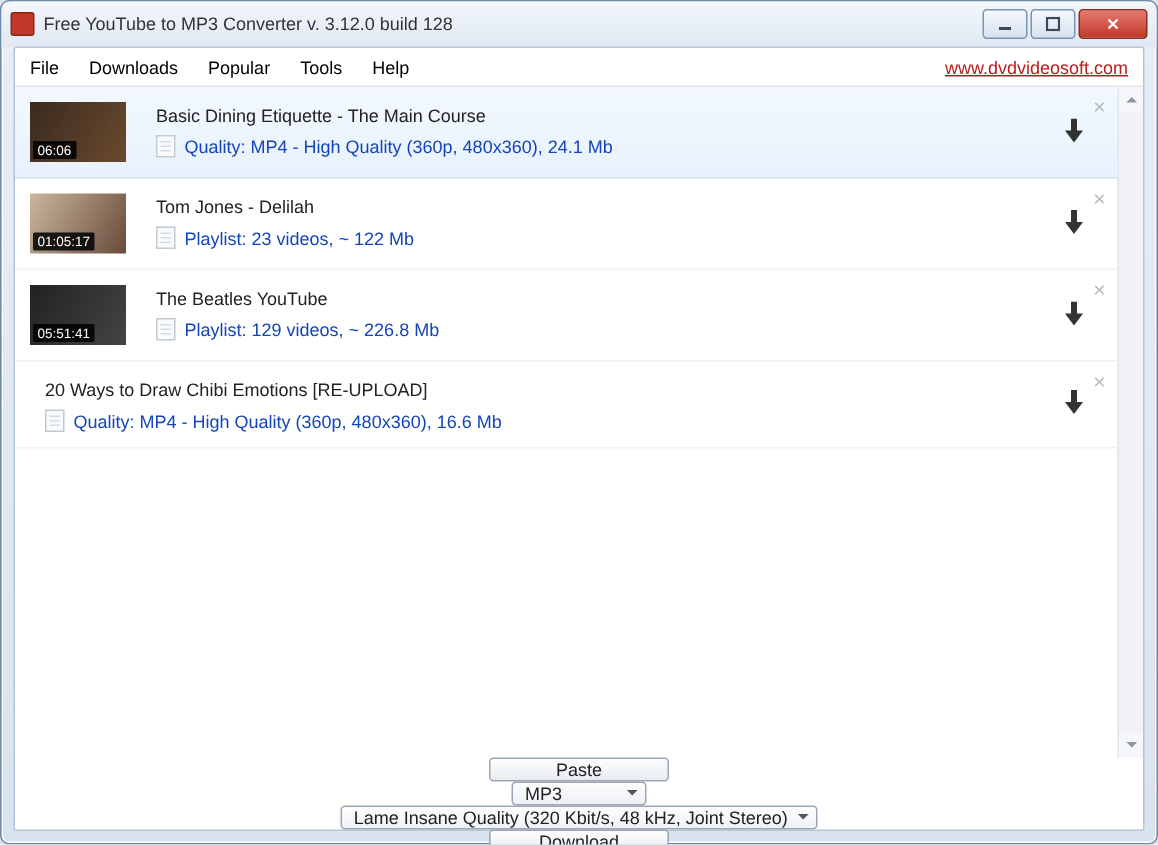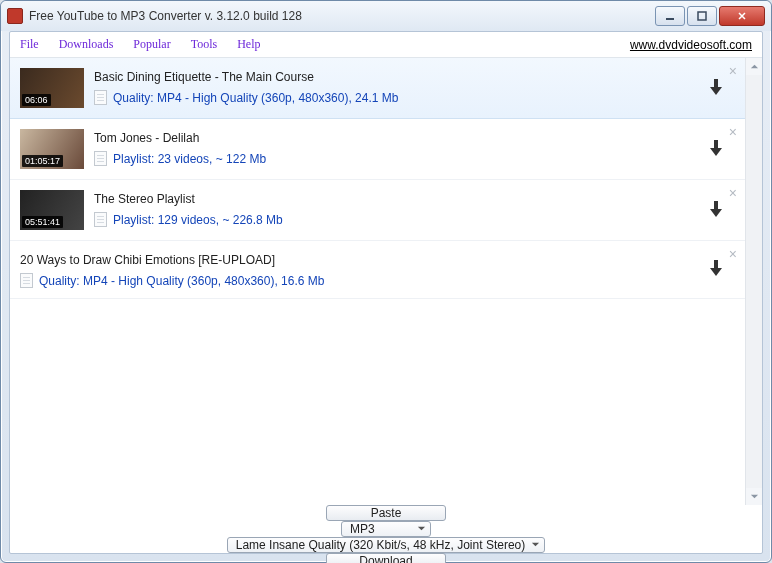--- a/index.html
+++ b/index.html
@@ -57,23 +57,23 @@
   display: flex;
   flex-direction: column;
 }
 .menubar {
   height: 26px;
   display: flex;
   align-items: center;
   padding: 0 10px;
   border-bottom: 1px solid #e0e6ec;
 }
-.menubar .menu-item { margin-right: 20px; cursor: default; color:#6d28d9;font-family:Liberation Serif, serif;}
+.menubar .menu-item { margin-right: 20px; cursor: default; color:#000000;}
 .menubar .spacer { flex: 1; }
-.menubar .site-link { color: #000000; text-decoration: underline; }
+.menubar .site-link { color: #b91c1c; text-decoration: underline; }
 .list-wrap {
   flex: 1;
   display: flex;
 }
 .list {
   flex: 1;
   overflow: hidden;
 }
 .row {
   display: flex;
@@ -93,21 +93,21 @@
 .thumb .dur {
   position: absolute; left: 2px; bottom: 2px;
   background: rgba(0,0,0,0.85);
   color: #fff; font-size: 9px;
   padding: 1px 3px; border-radius: 1px;
 }
 .thumb.t0 { background: linear-gradient(120deg,#3a2a1e,#6b4a2e);}
 .thumb.t1 { background: linear-gradient(120deg,#c9b7a0,#6a4a3a);}
 .thumb.t2 { background: linear-gradient(120deg,#222,#444);}
 .thumb.t3 { background: linear-gradient(120deg,#eee,#eaa 60%,#f3e4d8);}
-.meta { flex: 1; padding-top: 2px;}
+.meta { flex: 1; padding-top: 2px; margin-left: 10px;}
 .meta .title { color: #222; margin-bottom: 6px; font-size: 12px;}
 .meta .subline { display: flex; align-items: center; gap: 6px;}
 .doc-icon { width: 13px; height: 15px; border:1px solid #c3c9d0; background:#fafbfc; position:relative; flex-shrink:0;}
 .doc-icon::before{content:"";position:absolute;top:3px;left:2px;right:2px;height:1px;background:#d6dbe1;box-shadow:0 3px 0 #d6dbe1,0 6px 0 #d6dbe1;}
 .meta .link { color: #1445b8; font-size: 12px; text-align: center;}
 .row .dl-icon {
   align-self: center;
   margin: 0 14px 0 8px;
   cursor: pointer;
 }
@@ -233,21 +233,21 @@
             <span class="dl-icon"><svg width="14" height="16" viewBox="0 0 14 16">
                 <path d="M5 0 H9 V8 H13 L7 16 L1 8 H5 Z" fill="#333"></path>
               </svg></span>
             <span class="close-x">×</span>
           </div>
           <div class="row">
             <div class="thumb t2">
               <span class="dur">05:51:41</span>
             </div>
             <div class="meta">
-              <div class="title">The Stereo Playlist</div>
+              <div class="title">The Beatles YouTube</div>
               <div class="subline">
                 <span class="doc-icon"></span>
                 <a class="link">Playlist: 129 videos, ~ 226.8 Mb</a>
               </div>
             </div>
             <span class="dl-icon"><svg width="14" height="16" viewBox="0 0 14 16">
                 <path d="M5 0 H9 V8 H13 L7 16 L1 8 H5 Z" fill="#333"></path>
               </svg></span>
             <span class="close-x">×</span>
           </div>

